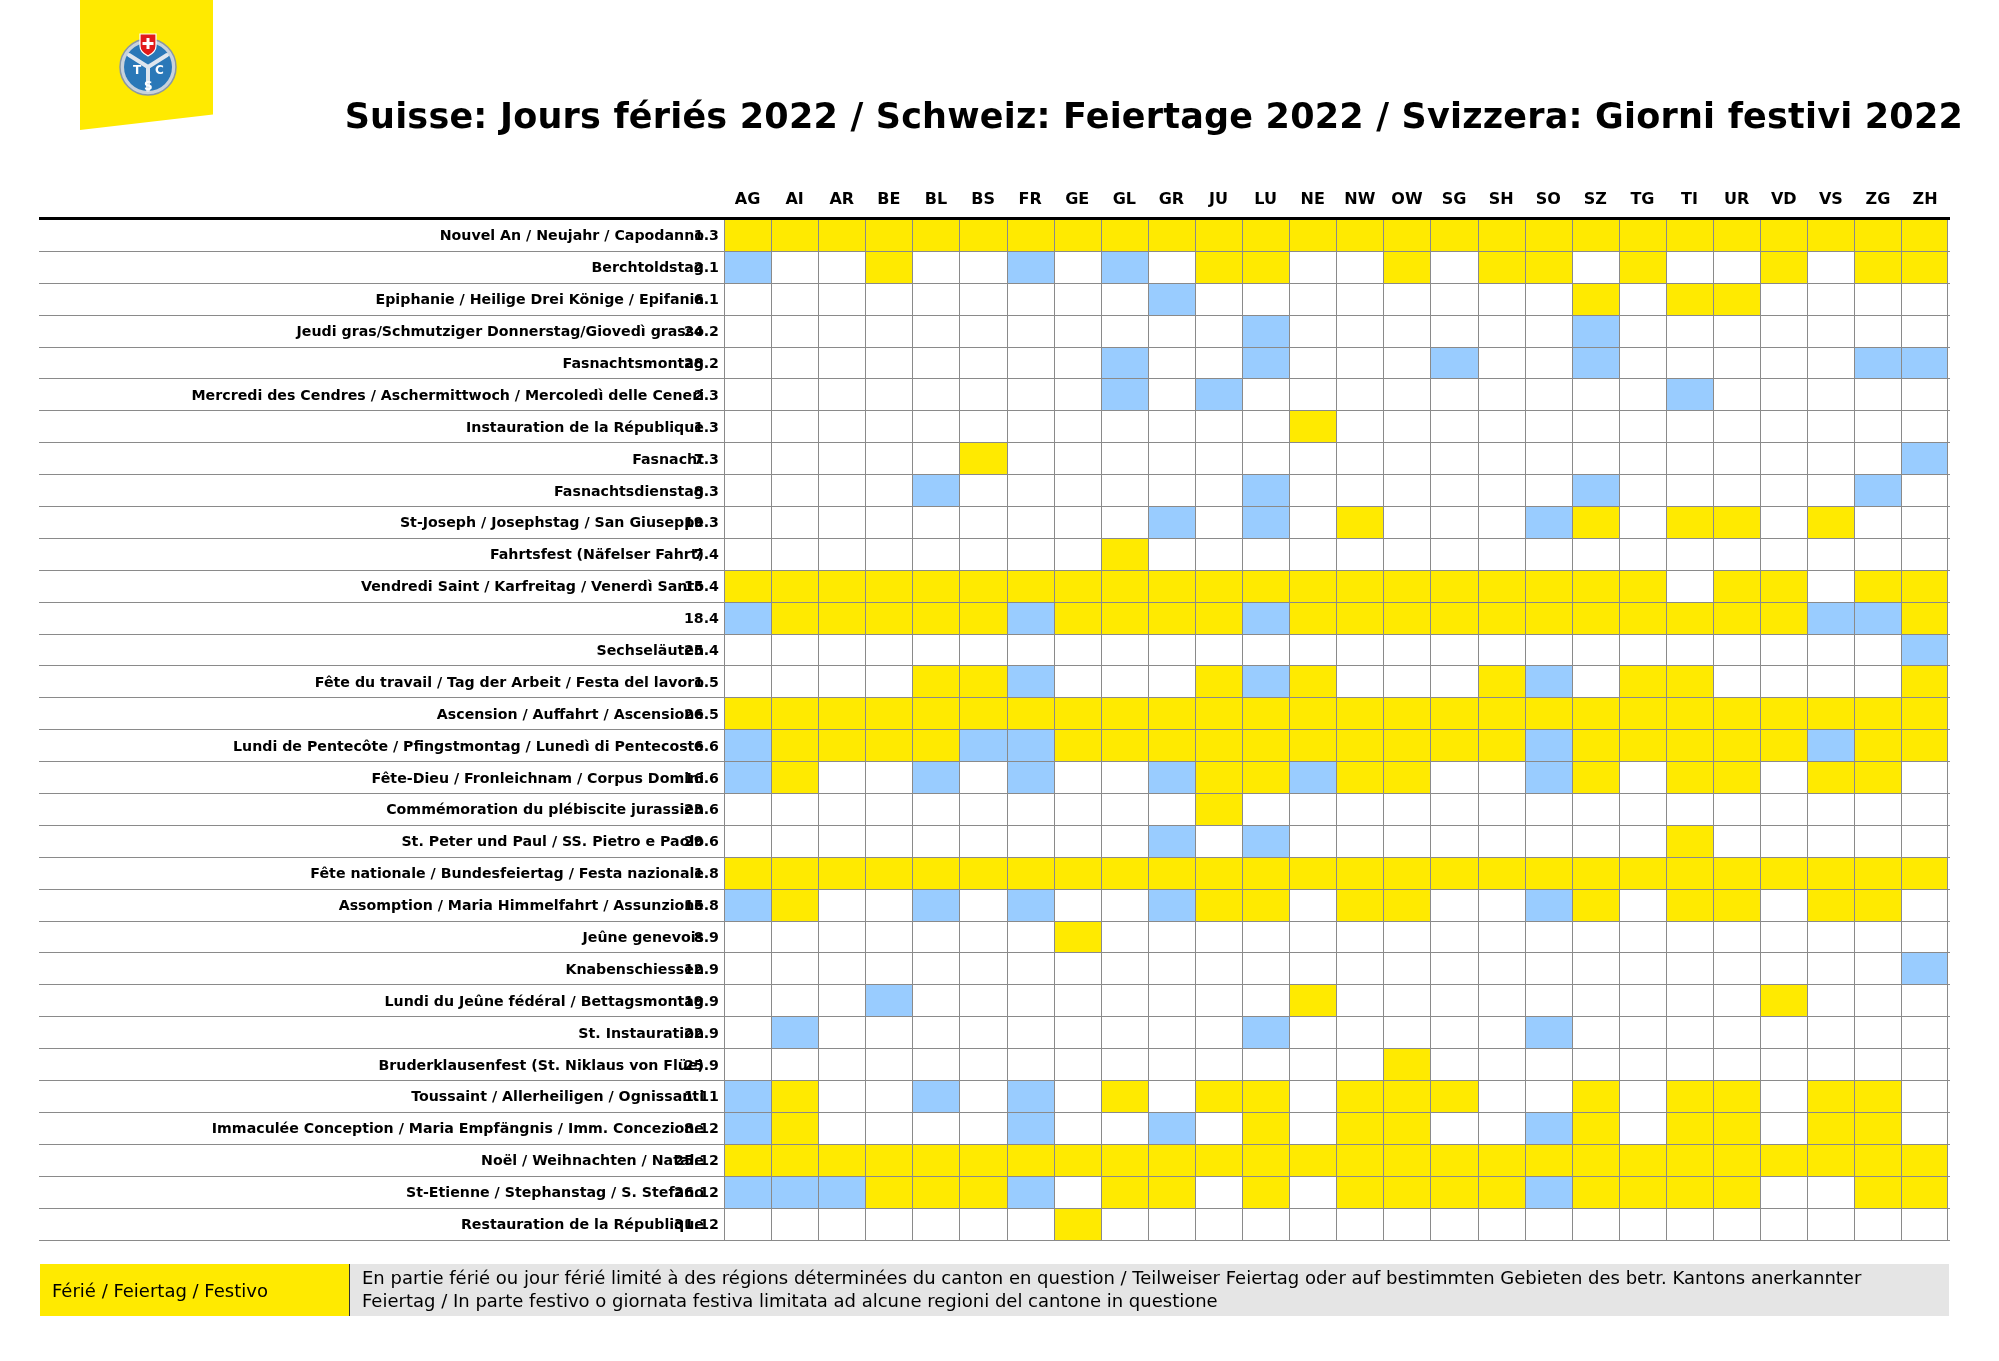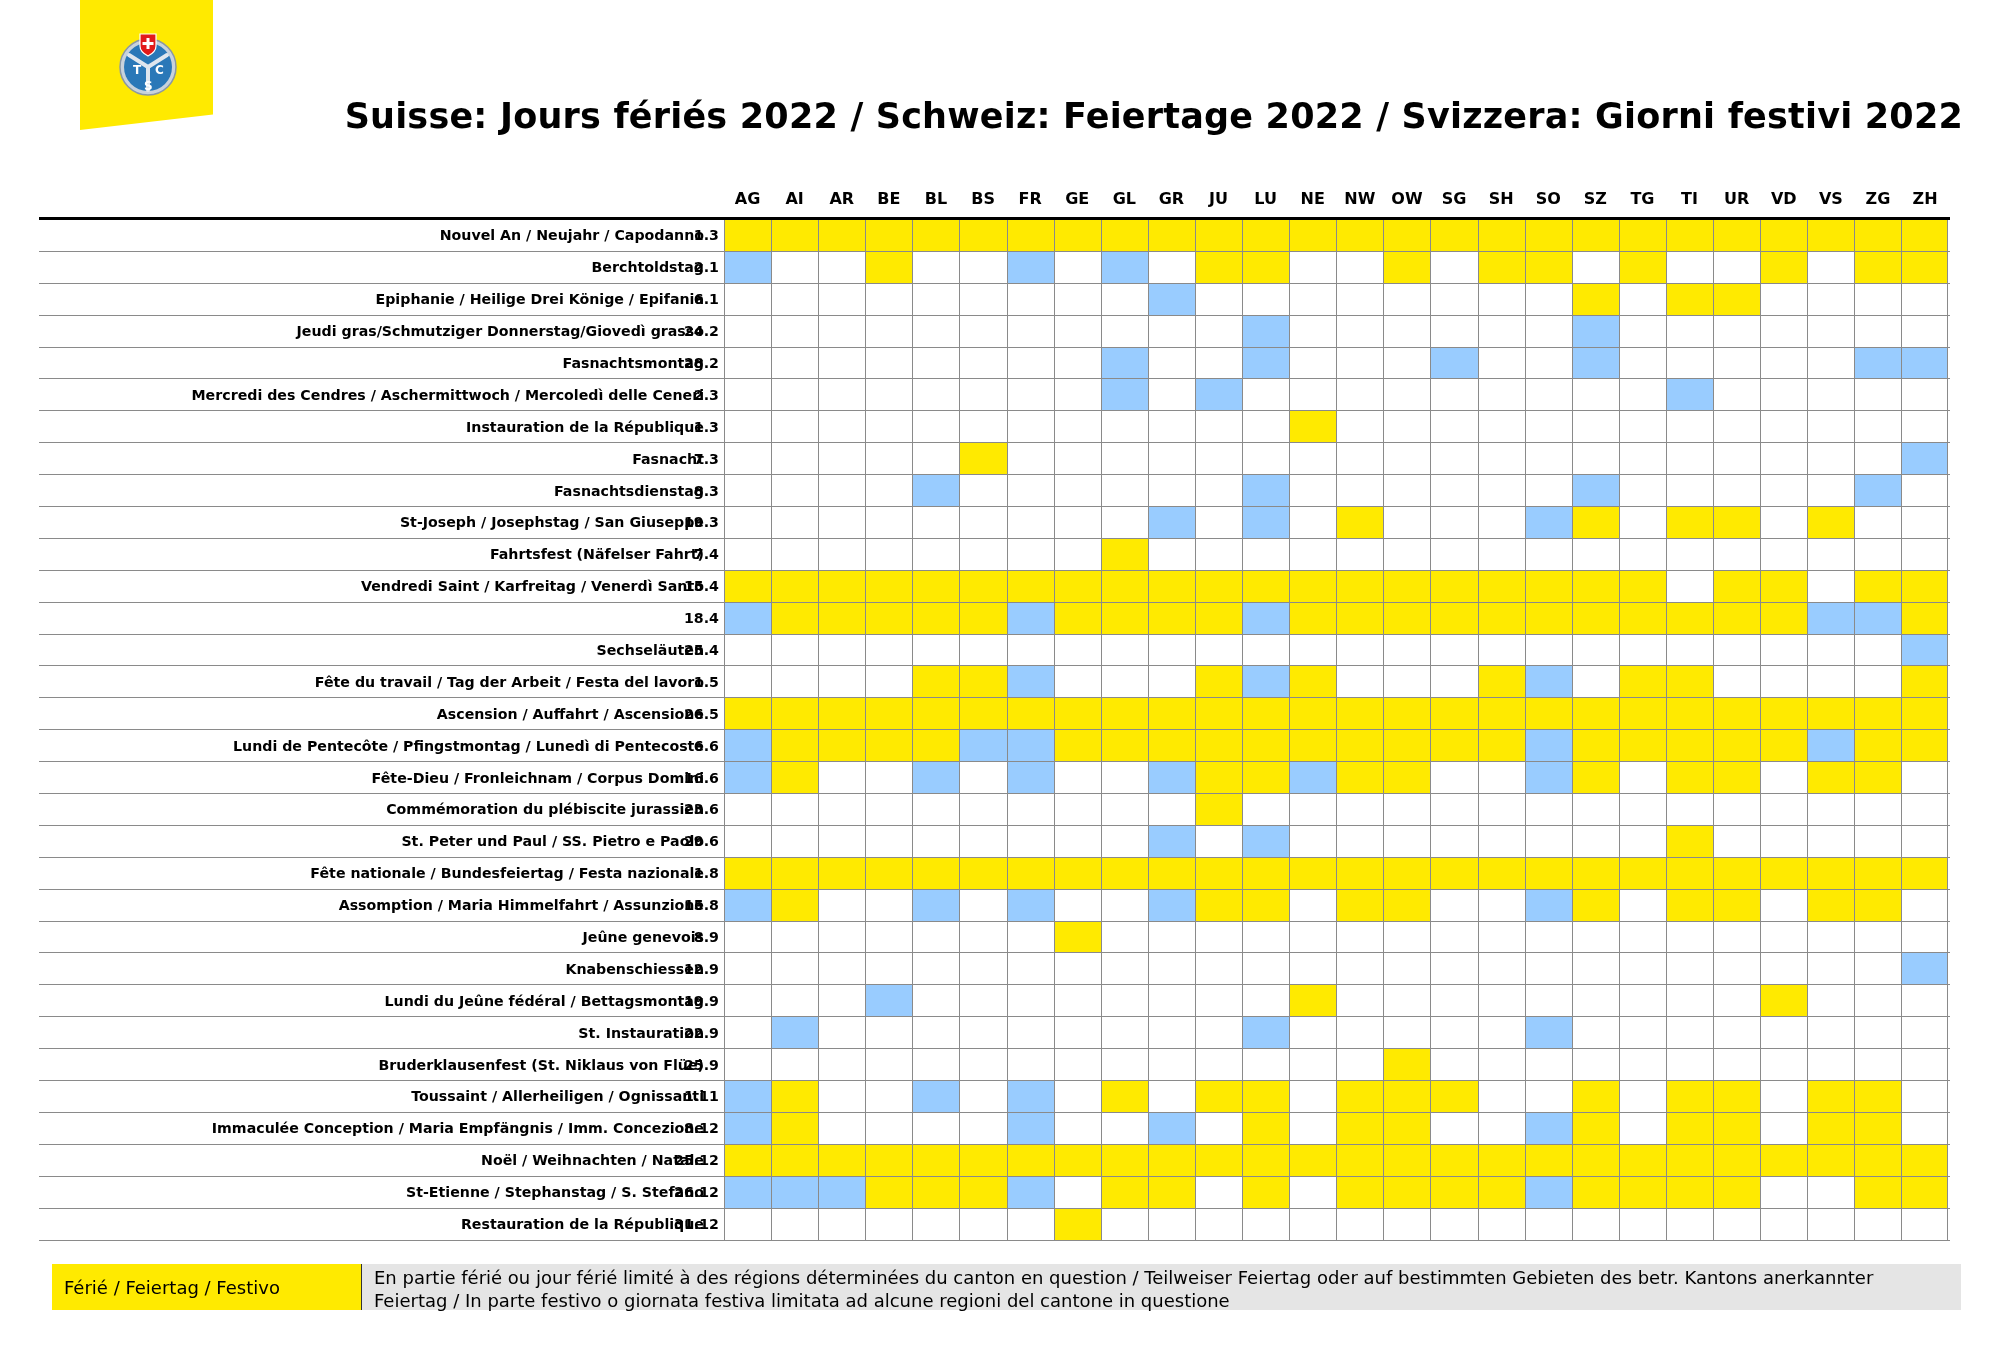--- a/index.html
+++ b/index.html
@@ -15,21 +15,21 @@
   .rows { position:absolute; left:0; top:37px; width:1911px; }
   .row { position:relative; height:31.9px; border-bottom:1.5px solid #8a8a8a; box-sizing:border-box; }
   .row .lbl { position:absolute; right:1246px; top:0; height:100%; display:flex; align-items:center; justify-content:flex-end; font-weight:bold; font-size:14.2px; white-space:nowrap; }
   .row .dt { position:absolute; left:620px; width:60px; top:0; height:100%; display:flex; align-items:center; justify-content:flex-end; font-weight:bold; font-size:14.2px; }
   .cells { position:absolute; left:685px; top:0; height:100%; width:1225px; display:flex; }
   .cell { width:47.1px; height:100%; box-sizing:border-box; border-left:1px solid #8a8a8a; }
   .cell:last-child { border-right:1px solid #8a8a8a; }
   .Y { background:#ffea00; }
   .B { background:#99ccff; }
   .W { background:#ffffff; }
-  .legend { position:absolute; left:52px; top:1264px; width:1909px; height:46px; display:flex; font-size:18px; }
+  .legend { position:absolute; left:40px; top:1264px; width:1909px; height:52px; display:flex; font-size:18px; }
   .legend .ly { width:310px; background:#ffea00; display:flex; align-items:center; padding-left:12px; box-sizing:border-box; border-right:1.5px solid #333; }
   .legend .lb { flex:1; background:#e5e5e5; padding:2px 12px; box-sizing:border-box; line-height:23px; }
 </style>
 </head>
 <body>
 
 <div class="logo-bg"></div>
 <svg class="logo-badge" viewBox="0 0 66 66">
   <circle cx="33" cy="37" r="28" fill="#c8d2dc" stroke="#8a97a4" stroke-width="1.5"></circle>
   <circle cx="33" cy="37" r="24" fill="#2a78b8"></circle>

